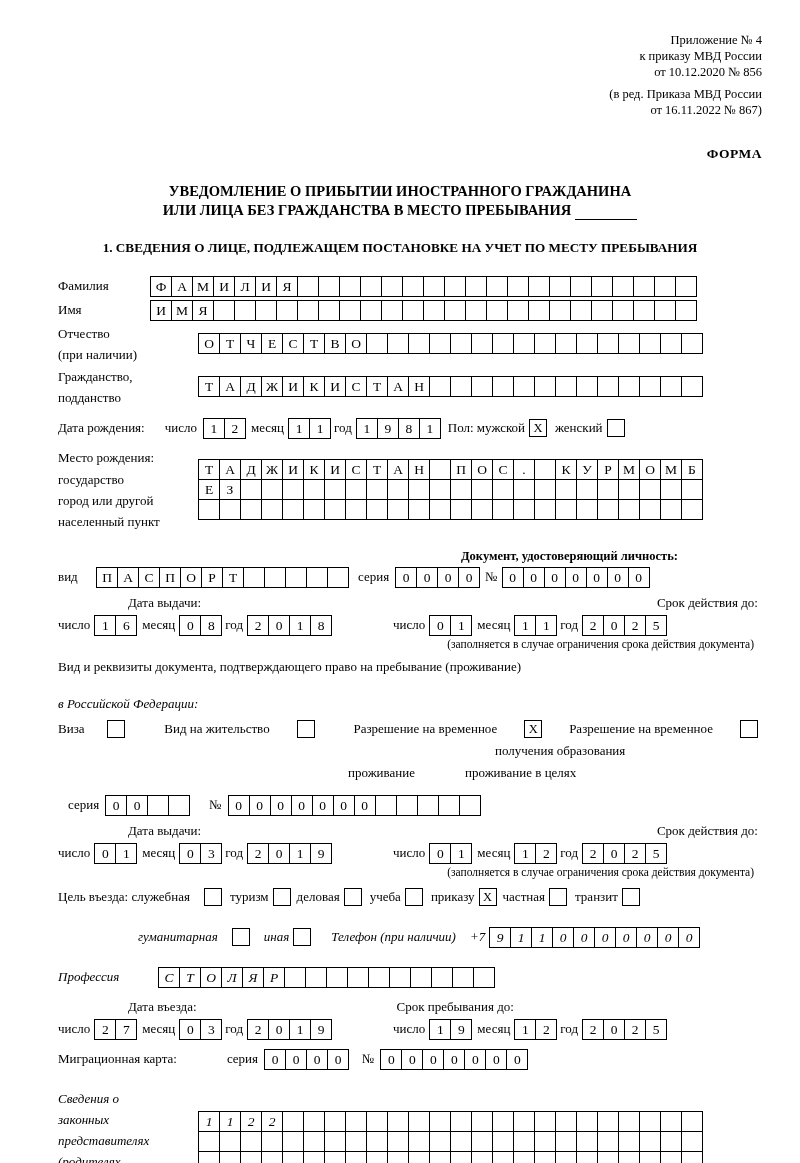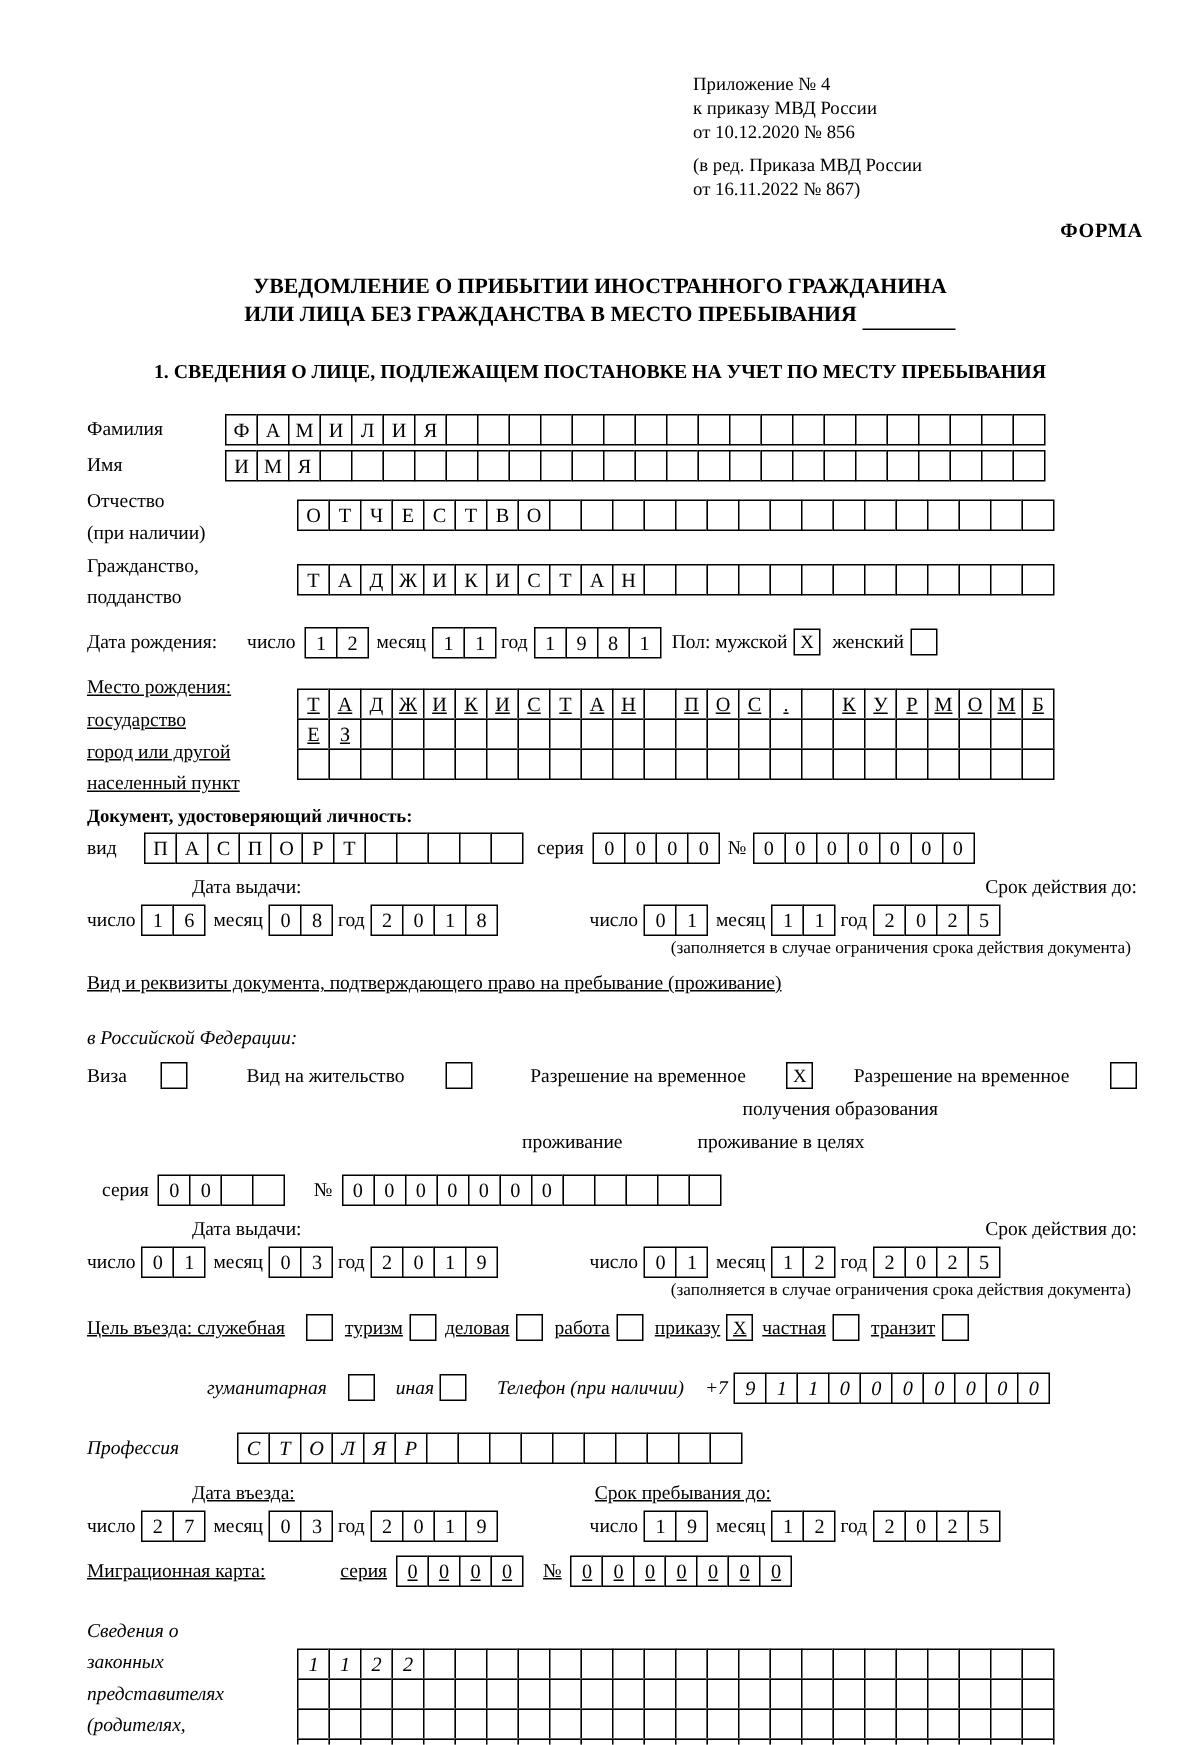--- a/index.html
+++ b/index.html
@@ -17,24 +17,24 @@
   }
   .page {
     position: relative;
     width: 800px;
     height: 1163px;
     padding: 0;
     box-sizing: border-box;
   }
   .hdr {
     position: absolute;
-    top: 48px;
+    top: 32px;
     right: 38px;
     width: 300px;
-    text-align: left;
+    text-align: right;
     font-size: 12.5px;
     line-height: 16px;
   }
   .hdr .l { display: block; white-space: nowrap; }
   .hdr .gap { height: 6px; }
   .forma {
     position: absolute;
     top: 146px;
     right: 38px;
     font-weight: bold;
@@ -108,21 +108,21 @@
     display: inline-block;
     text-align: center;
     line-height: 17px;
     font-size: 12.5px;
     vertical-align: middle;
   }
   .bold { font-weight: bold; }
   .mt2 { margin-top: 2px; }
   .mt4 { margin-top: 4px; justify-content: space-between; }
   .mt6 { margin-top: 18px; font-style: italic; }
-  .mt8 { margin-top: 8px; text-decoration: underline; }
+  .mt8 { margin-top: 8px; }
   .mt10 { margin-top: 10px; }
   .footnote {
     font-size: 12px;
     text-align: center;
     margin-top: 8px;
   }
   .lblw90 { width: 92px; }
   .flexline { display: flex; align-items: center; }
   .flexline > * { flex: none; }
   .sp4 { width: 4px; }
@@ -407,21 +407,21 @@
           <div class="c"></div>
           <div class="c"></div>
           <div class="c"></div>
           <div class="c"></div>
           <div class="c"></div>
           <div class="c"></div>
         </div>
       </div>
     </div>
 
-    <div class="bold" style="font-size:12.5px; text-align:left; margin-top:5px; padding-right:80px">Документ, удостоверяющий личность:</div>
+    <div class="bold" style="font-size:12.5px; text-align:right; margin-top:17px; padding-right:80px">Документ, удостоверяющий личность:</div>
 
     <div class="flexline mt2">
       <span class="lbl" style="width:30px">вид</span>
       <span class="sp8"></span>
       <div class="cells">
         <div class="c">П</div>
         <div class="c">А</div>
         <div class="c">С</div>
         <div class="c">П</div>
         <div class="c">О</div>
@@ -632,21 +632,21 @@
       <span class="cb"></span>
       <span class="sp8"></span>
       <span class="lbl">туризм</span>
       <span class="sp4"></span>
       <span class="cb"></span>
       <span class="sp6"></span>
       <span class="lbl">деловая</span>
       <span class="sp4"></span>
       <span class="cb"></span>
       <span class="sp8"></span>
-      <span class="lbl">работа</span>
+      <span class="lbl">учеба</span>
       <span class="sp4"></span>
       <span class="cb"></span>
       <span class="sp8"></span>
       <span class="lbl">приказу</span>
       <span class="sp4"></span>
       <span class="cb">Х</span>
       <span class="sp6"></span>
       <span class="lbl">частная</span>
       <span class="sp4"></span>
       <span class="cb"></span>

